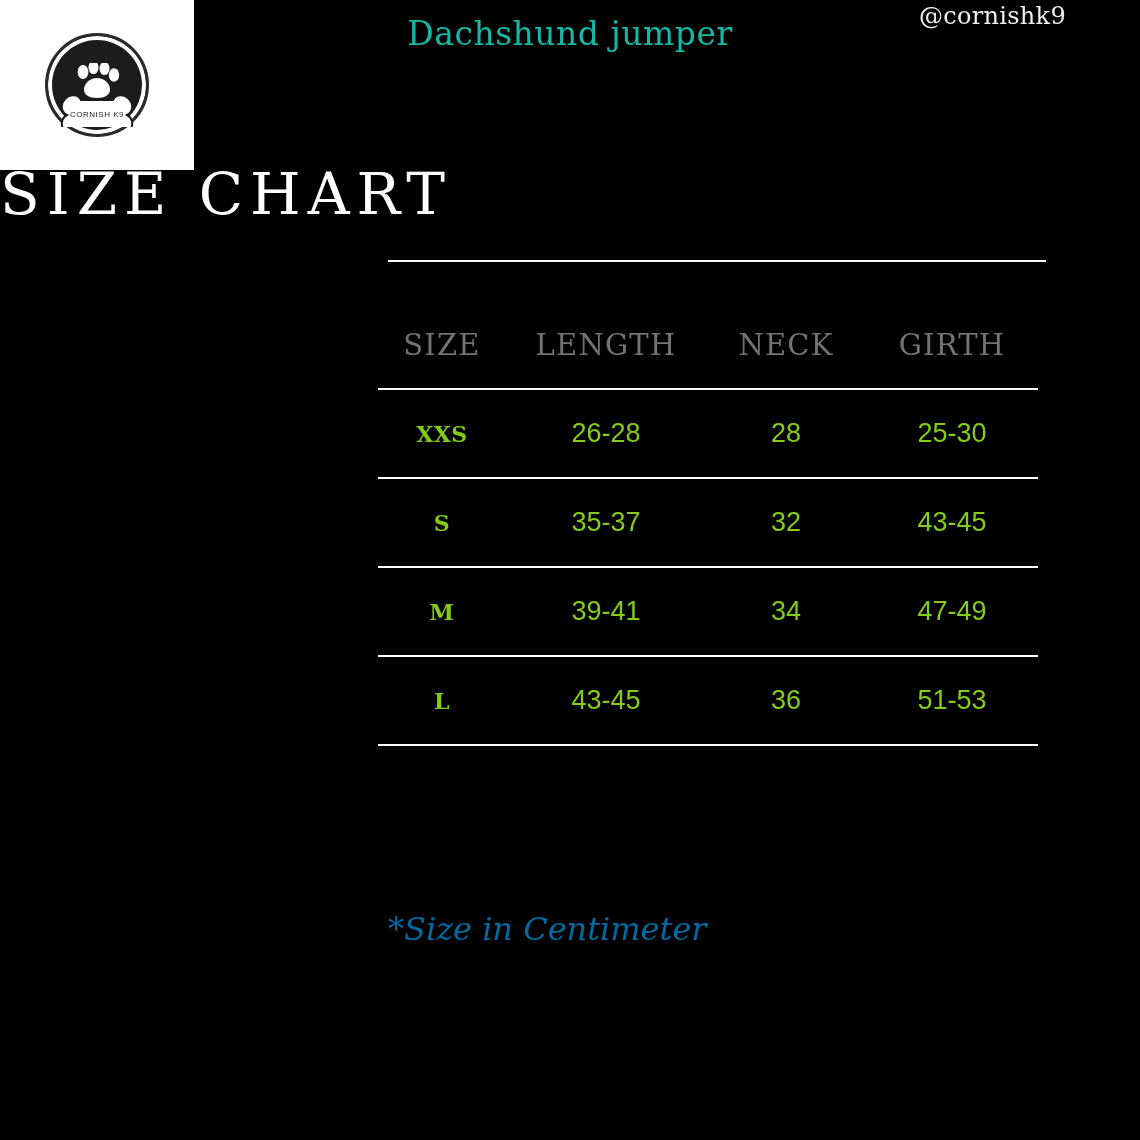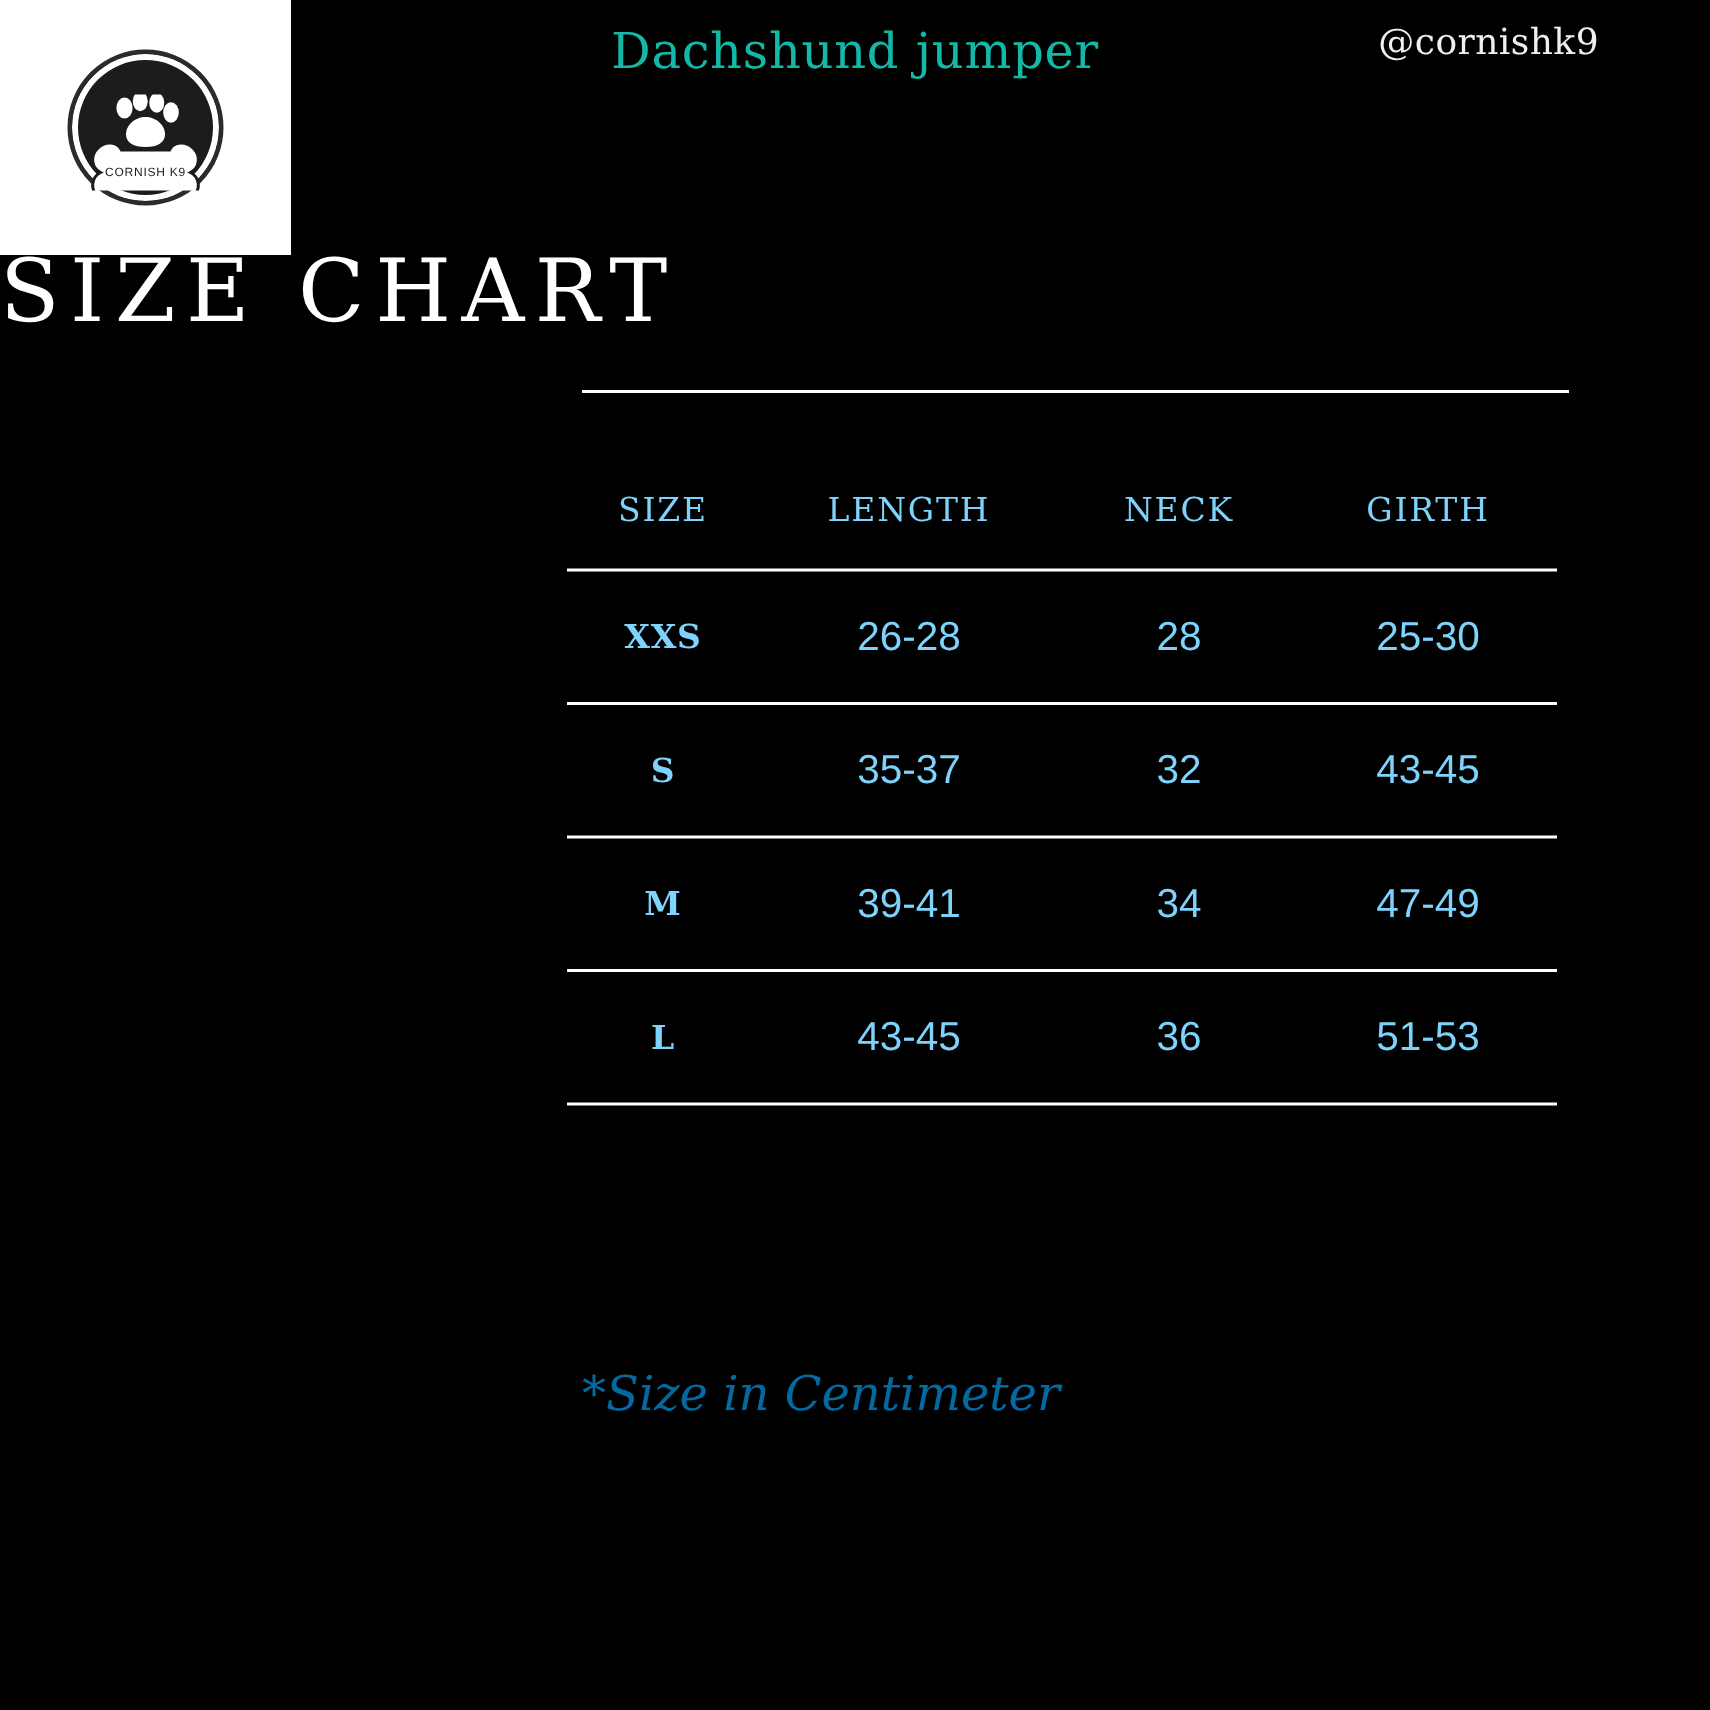--- a/index.html
+++ b/index.html
@@ -78,21 +78,21 @@
     text-align: center;
     font-family: "DejaVu Serif", serif;
     font-size: 33px;
     letter-spacing: 0.5px;
     color: #14b8a6;
     font-weight: 400;
   }
   .handle {
     position: absolute;
     right: 74px;
-    top: 14px;
+    top: 2px;
     font-family: "DejaVu Serif", serif;
     font-size: 24px;
     color: #f0f0f0;
     letter-spacing: 0.3px;
   }
 
   
   .chart-title {
     position: absolute;
     left: 0;
@@ -118,38 +118,38 @@
     position: absolute;
     left: 378px;
     top: 322px;
     width: 660px;
     border-collapse: collapse;
     table-layout: fixed;
   }
   table.size-table th {
     font-family: "DejaVu Serif", serif;
     font-weight: 400;
-    font-size: 22px;
+    font-size: 29px;
     letter-spacing: 1.2px;
-    color: #7dd3fc;
+    color: #737373;
     padding: 6px 0 26px 0;
     text-align: center;
   }
   table.size-table tbody tr {
     border-top: 2px solid #ffffff;
   }
   table.size-table tbody tr:last-child {
     border-bottom: 2px solid #ffffff;
   }
   table.size-table td {
     padding: 28px 0;
     text-align: center;
     font-family: "Liberation Sans", sans-serif;
     font-size: 27px;
-    color: #7dd3fc;
+    color: #84cc16;
   }
   table.size-table td.size-cell {
     font-family: "DejaVu Serif", serif;
     font-weight: 700;
     font-size: 22px;
     letter-spacing: 0.5px;
   }
   col.c-size   { width: 128px; }
   col.c-length { width: 200px; }
   col.c-neck   { width: 160px; }

